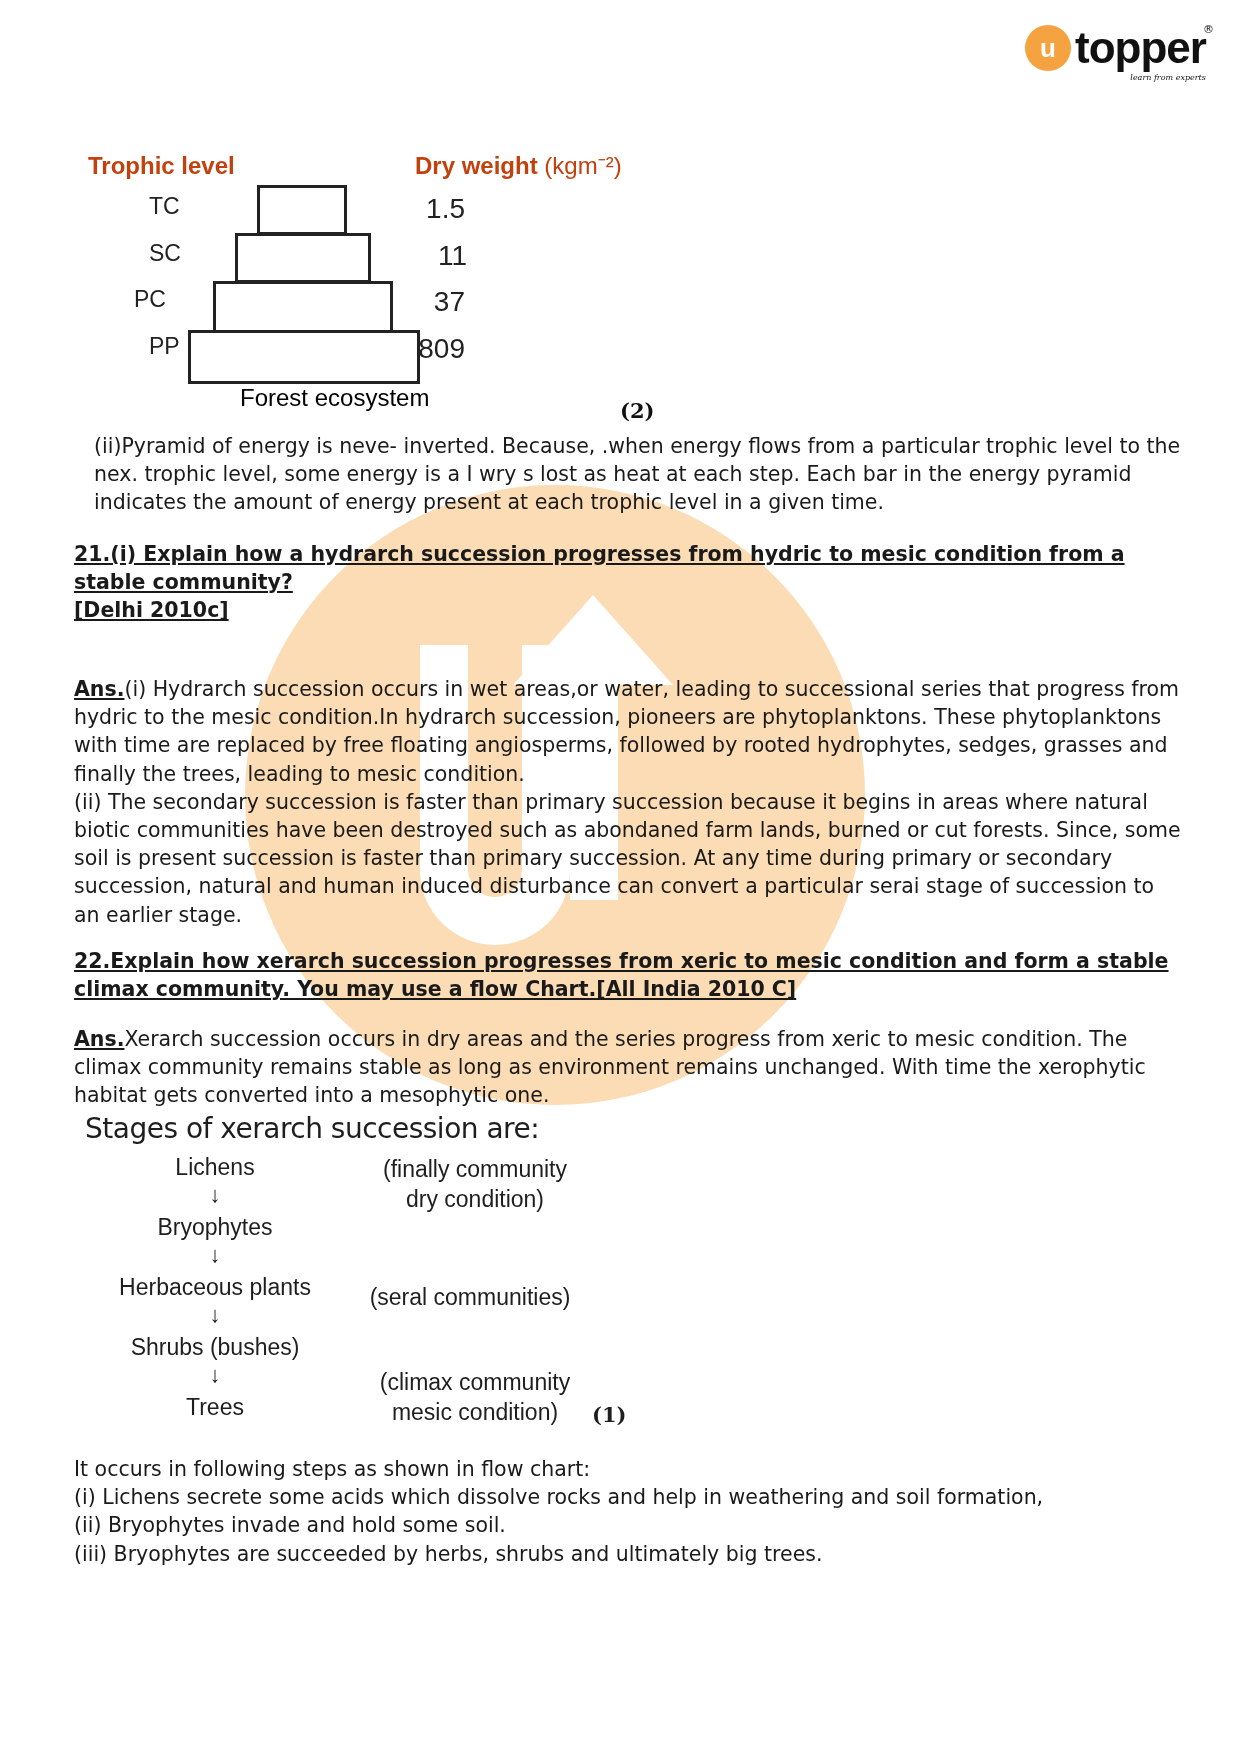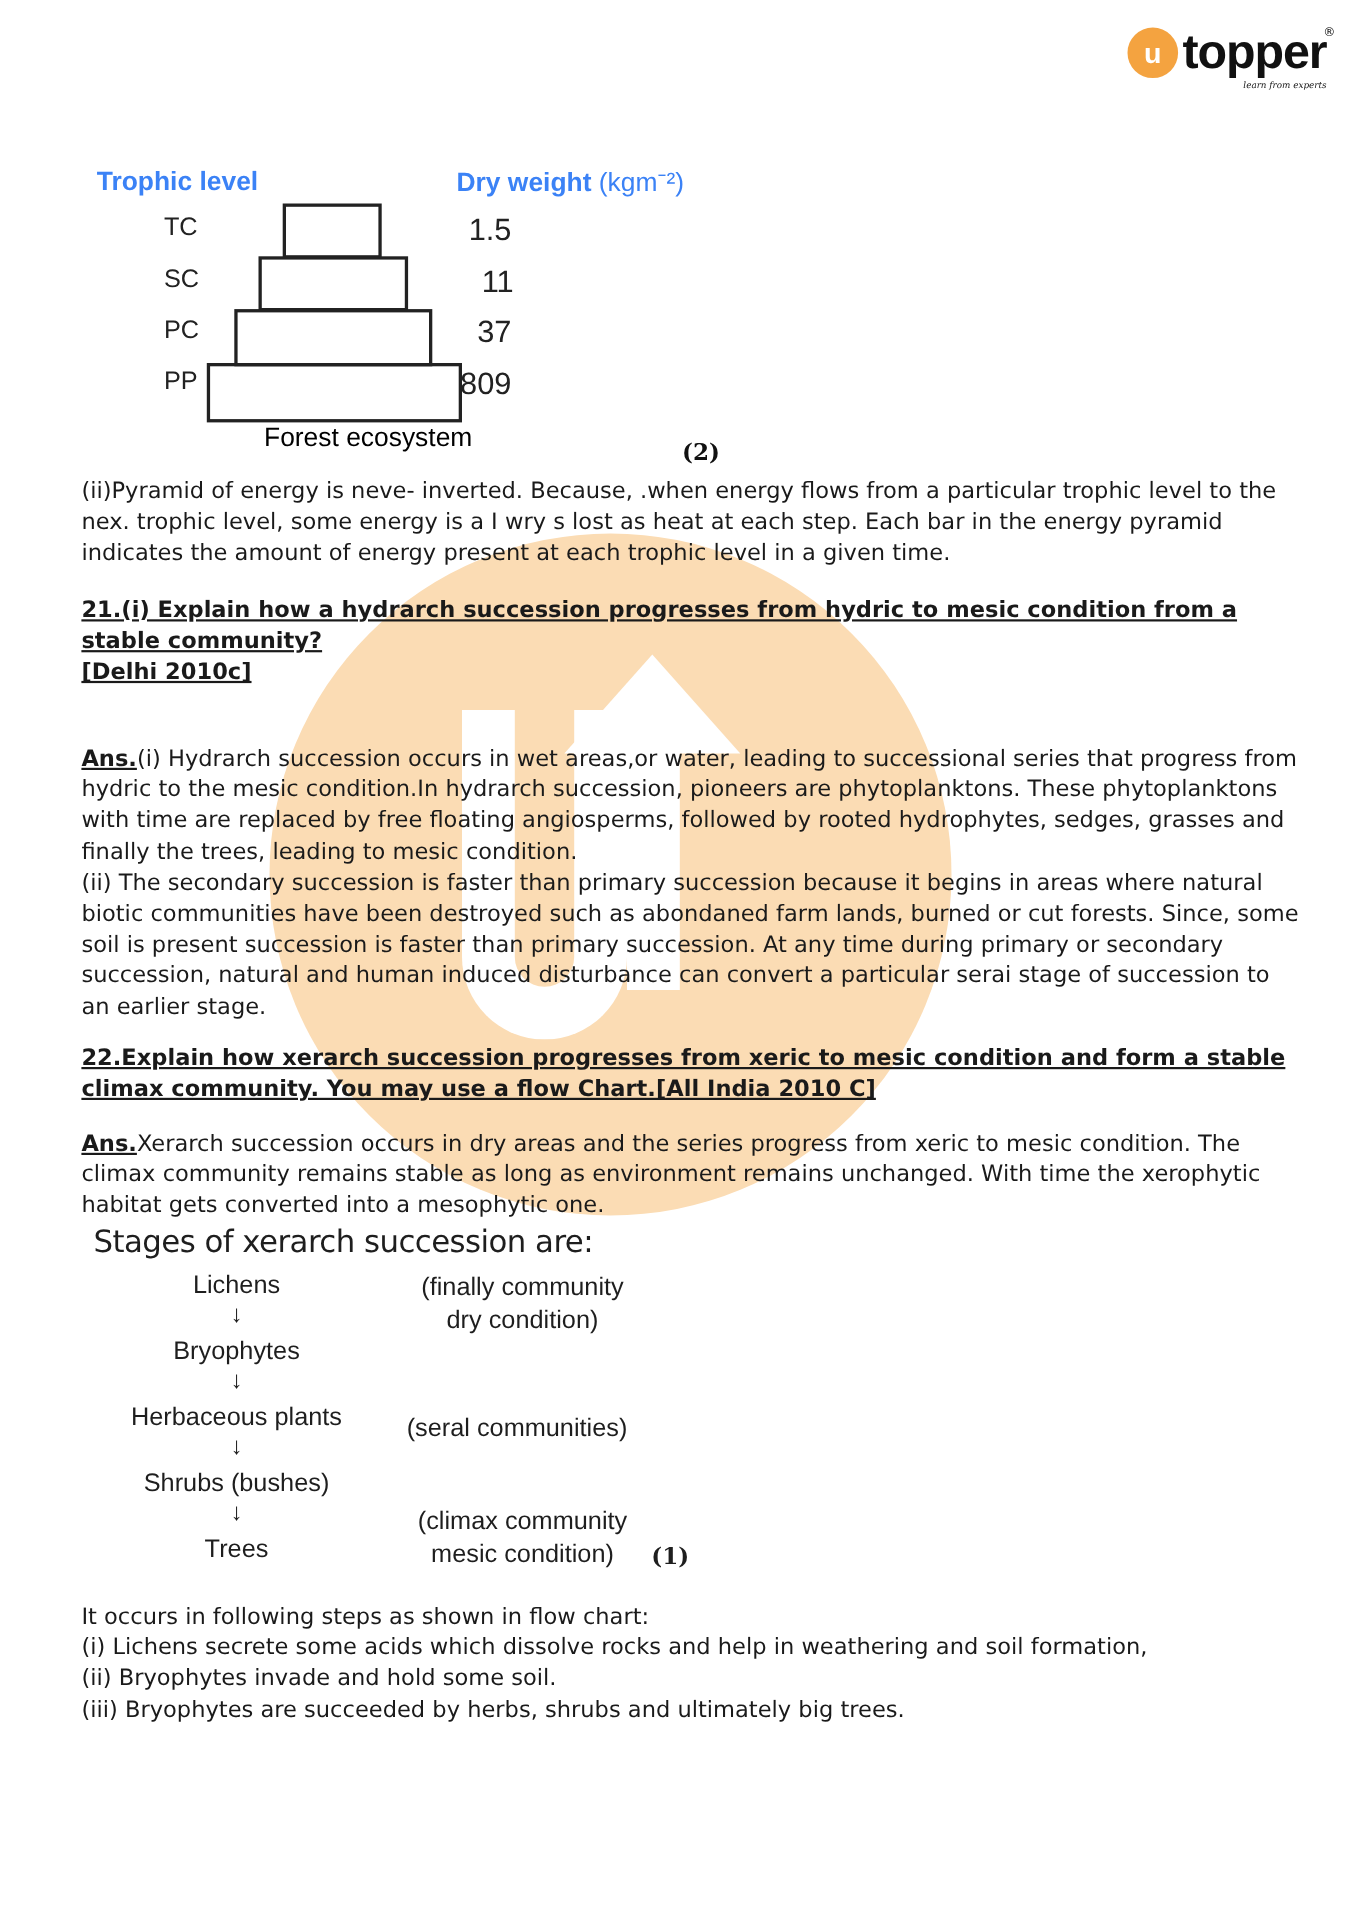--- a/index.html
+++ b/index.html
@@ -9,21 +9,21 @@
   .wm-shaft { position: absolute; left: 325px; top: 175px; width: 48px; height: 240px; background: #fff; }
   .wm-head { position: absolute; left: 268px; top: 110px; width: 0; height: 0; border-left: 80px solid transparent; border-right: 80px solid transparent; border-bottom: 90px solid #fff; }
   .content { position: relative; z-index: 1; }
   .logo { position: absolute; left: 1025px; top: 25px; display: flex; align-items: center; }
   .logo-circle { width: 46px; height: 46px; border-radius: 50%; background: #f4a340; color: #fff; font-weight: bold; font-size: 26px; display:flex; align-items:center; justify-content:center; font-family: "Liberation Sans", sans-serif; }
   .logo-word { font-family: "Liberation Sans", sans-serif; font-weight: bold; font-size: 44px; letter-spacing: -1px; margin-left: 4px; color: #111; line-height: 1; }
   .logo-reg { position: absolute; right: -8px; top: -2px; font-size: 11px; }
   .logo-tag { position: absolute; right: 0; top: 48px; font-size: 8px; font-style: italic; font-family: "DejaVu Serif", serif; }
 
   .pyramid { position: absolute; left: 85px; top: 148px; width: 600px; height: 280px; font-family: "Liberation Sans", sans-serif; }
-  .pyr-h { position: absolute; font-weight: bold; font-size: 24px; color: #3b82f6; }
+  .pyr-h { position: absolute; font-weight: bold; font-size: 24px; color: #c2410c; }
   .pyr-h .unit { font-weight: normal; }
   .pyr-lbl { position: absolute; font-size: 23px; color: #222; }
   .pyr-val { position: absolute; font-size: 28px; color: #222; text-align: right; width: 60px; }
   .bar { position: absolute; border: 3px solid #222; box-sizing: border-box; background: transparent; }
   .pyr-cap { position: absolute; font-size: 24px; color: #000000; }
   .mark { position: absolute; font-weight: bold; font-size: 21px; font-family: "DejaVu Serif", serif; }
 
   .p { position: absolute; left: 74px; width: 1110px; font-size: 20.5px; line-height: 28.2px; color: #1a1a1a; margin: 0; }
   .b { font-weight: bold; text-decoration: underline; }
 
@@ -58,33 +58,33 @@
       <span class="unit">(kgm⁻²)</span>
     </div>
 
     <div class="bar" style="left:172px; top:37px; width:90px; height:50px;"></div>
     <div class="bar" style="left:150px; top:85px; width:136px; height:50px;"></div>
     <div class="bar" style="left:128px; top:133px; width:180px; height:52px;"></div>
     <div class="bar" style="left:103px; top:182px; width:232px; height:54px;"></div>
 
     <div class="pyr-lbl" style="left:64px; top:45px;">TC</div>
     <div class="pyr-lbl" style="left:64px; top:92px;">SC</div>
-    <div class="pyr-lbl" style="left:64px; top:138px;">PC</div>
+    <div class="pyr-lbl" style="left:49px; top:138px;">PC</div>
     <div class="pyr-lbl" style="left:64px; top:185px;">PP</div>
 
     <div class="pyr-val" style="left:320px; top:45px;">1.5</div>
     <div class="pyr-val" style="left:322px; top:92px;">11</div>
     <div class="pyr-val" style="left:320px; top:138px;">37</div>
     <div class="pyr-val" style="left:320px; top:185px;">809</div>
 
     <div class="pyr-cap" style="left:155px; top:236px;">Forest ecosystem</div>
     <div class="mark" style="left:535px; top:250px;">(2)</div>
   </div>
 
-  <p class="p" style="top:432px;">(ii)Pyramid of energy is neve- inverted. Because, .when energy flows from a particular trophic level to the nex. trophic level, some energy is a I wry s lost as heat at each step. Each bar in the energy pyramid indicates the amount of energy present at each trophic level in a given time.</p>
+  <p class="p" style="top:432px;margin-left:20px;">(ii)Pyramid of energy is neve- inverted. Because, .when energy flows from a particular trophic level to the nex. trophic level, some energy is a I wry s lost as heat at each step. Each bar in the energy pyramid indicates the amount of energy present at each trophic level in a given time.</p>
 
   <div class="p b" style="top:540px;">
     <div>21.(i) Explain how a hydrarch succession progresses from hydric to mesic condition from a stable community?</div>
     <div>[Delhi 2010c]</div>
   </div>
 
   <div class="p" style="top:675px;">
     <div><span class="b">Ans.</span><span>(i) Hydrarch succession occurs in wet areas,or water, leading to successional series that progress from hydric to the mesic condition.In hydrarch succession, pioneers are phytoplanktons. These phytoplanktons with time are replaced by free floating angiosperms, followed by rooted hydrophytes, sedges, grasses and finally the trees, leading to mesic condition.</span></div>
     <div>(ii) The secondary succession is faster than primary succession because it begins in areas where natural biotic communities have been destroyed such as abondaned farm lands, burned or cut forests. Since, some soil is present succession is faster than primary succession. At any time during primary or secondary succession, natural and human induced disturbance can convert a particular serai stage of succession to an earlier stage.</div>
   </div>

